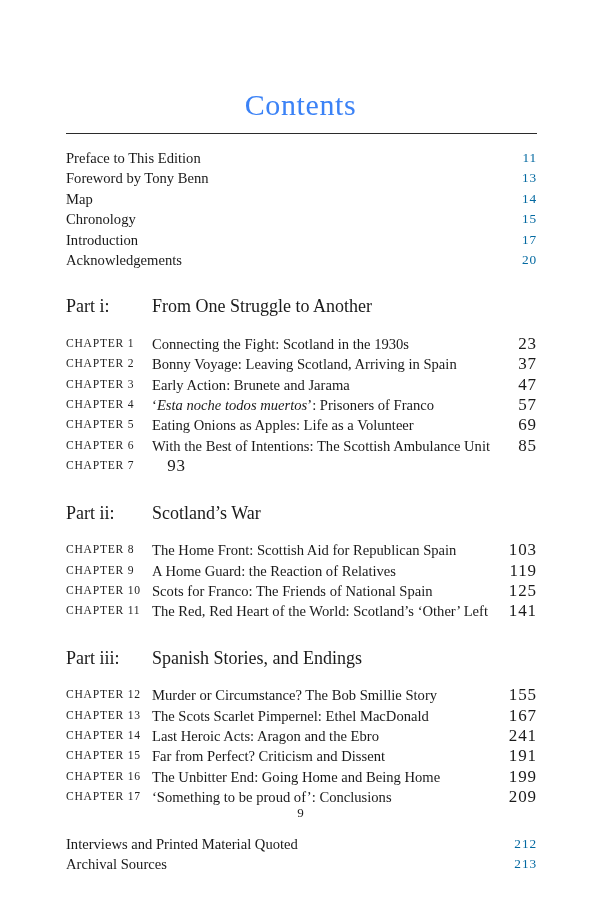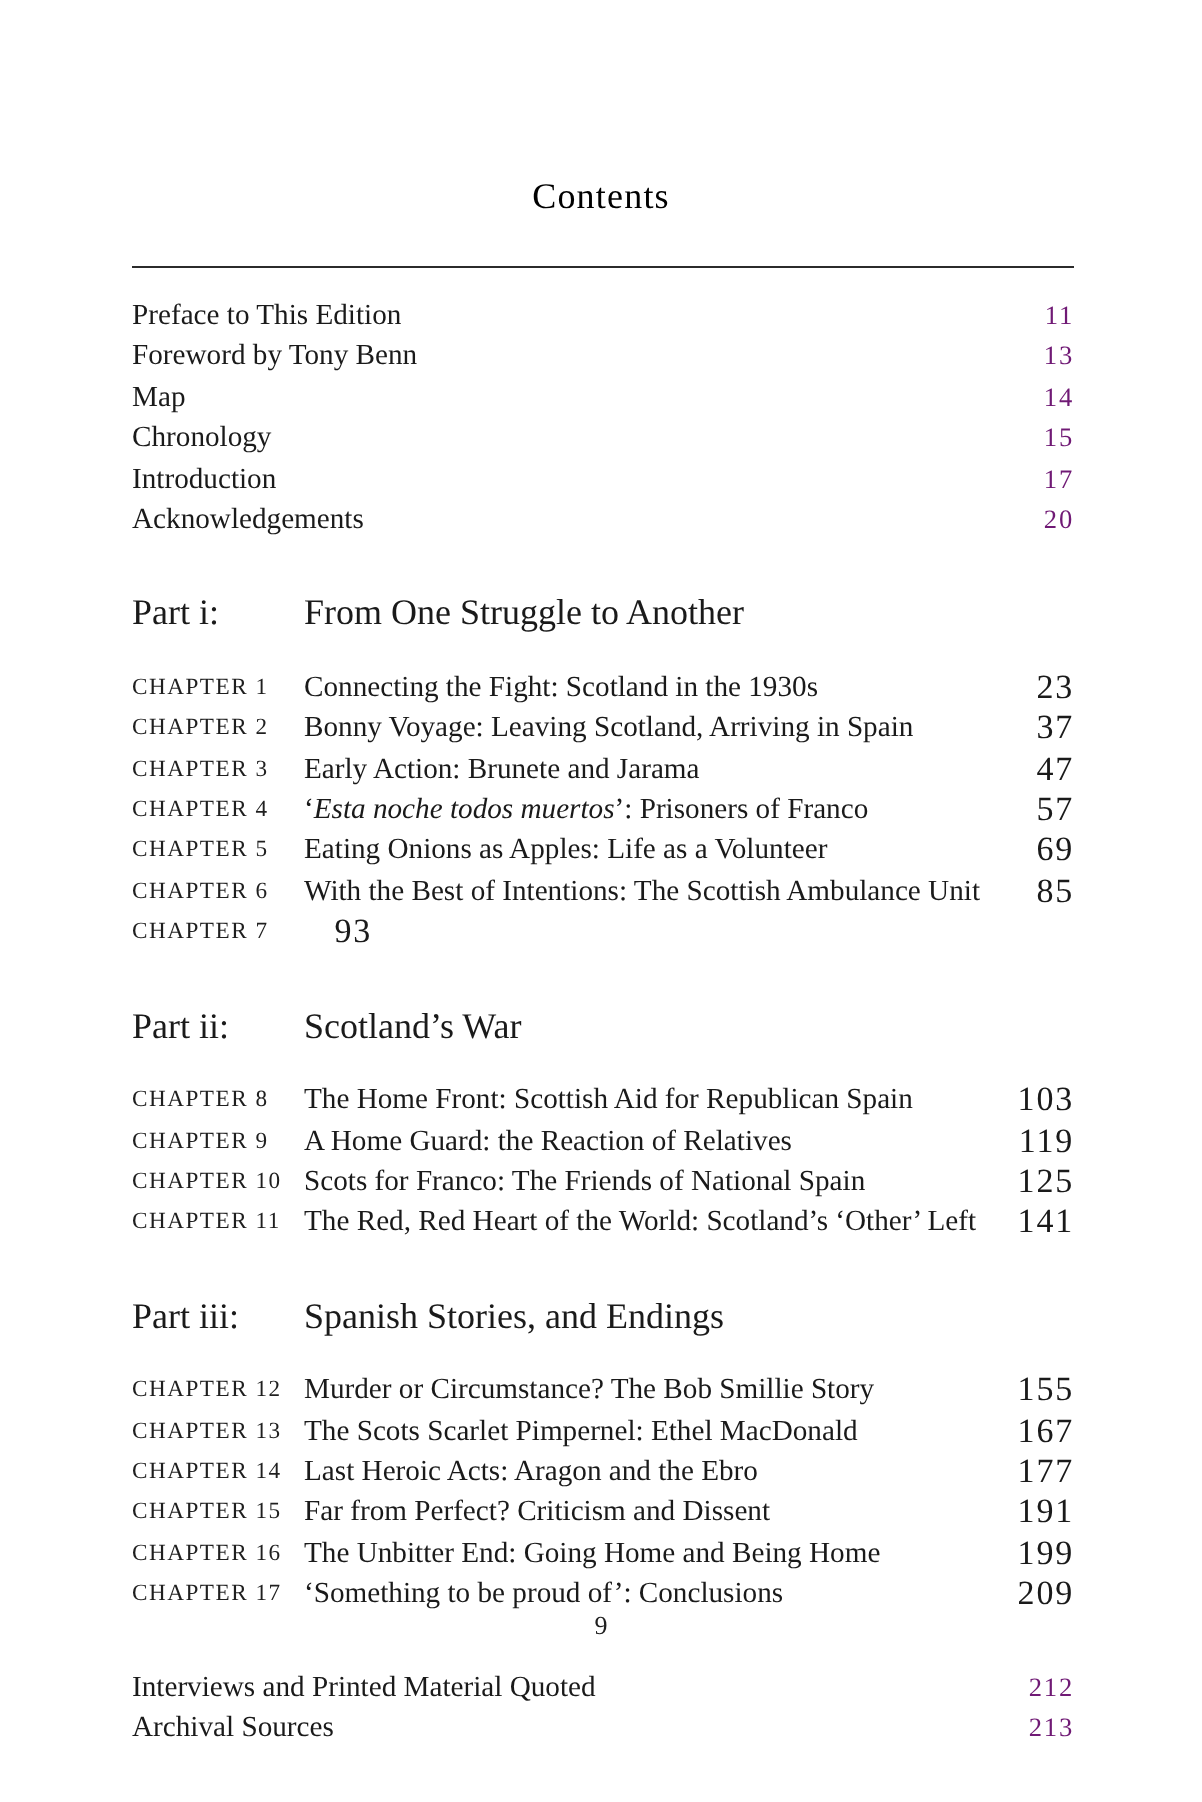--- a/index.html
+++ b/index.html
@@ -21,23 +21,23 @@
     width: 601px;
     height: 901px;
     background: #ffffff;
   }
   .title {
     position: absolute;
     left: 0;
     top: 88px;
     width: 601px;
     text-align: center;
-    font-size: 18px;
+    font-size: 30px;
     letter-spacing: 0.6px;
-    color: #000000;
+    color: #3b82f6;
   }
   .rule {
     position: absolute;
     left: 66px;
     top: 133px;
     width: 471px;
     height: 1px;
     background: #2b2b2b;
   }
   .content {
@@ -54,21 +54,21 @@
     white-space: nowrap;
   }
   .row .label {
     flex: 0 0 auto;
   }
   .row .page-no {
     flex: 0 0 auto;
     text-align: left;
     font-size: 13.3px;
     letter-spacing: 0.9px;
-    color: #701a75;
+    color: #0369a1;
     min-width: 30px;
   }
   
   .frontmatter .row .label { width: 440px; }
   .frontmatter .row .page-no { width: 31px; text-align: right; }
 
   
   .part {
     display: flex;
     align-items: flex-end;
@@ -259,21 +259,21 @@
         <span class="ch-page">155</span>
       </div>
       <div class="chapter-row">
         <span class="ch-num">chapter 13</span>
         <span class="ch-title">The Scots Scarlet Pimpernel: Ethel MacDonald</span>
         <span class="ch-page">167</span>
       </div>
       <div class="chapter-row">
         <span class="ch-num">chapter 14</span>
         <span class="ch-title">Last Heroic Acts: Aragon and the Ebro</span>
-        <span class="ch-page">177</span>
+        <span class="ch-page">241</span>
       </div>
       <div class="chapter-row">
         <span class="ch-num">chapter 15</span>
         <span class="ch-title">Far from Perfect? Criticism and Dissent</span>
         <span class="ch-page">191</span>
       </div>
       <div class="chapter-row">
         <span class="ch-num">chapter 16</span>
         <span class="ch-title">The Unbitter End: Going Home and Being Home</span>
         <span class="ch-page">199</span>

